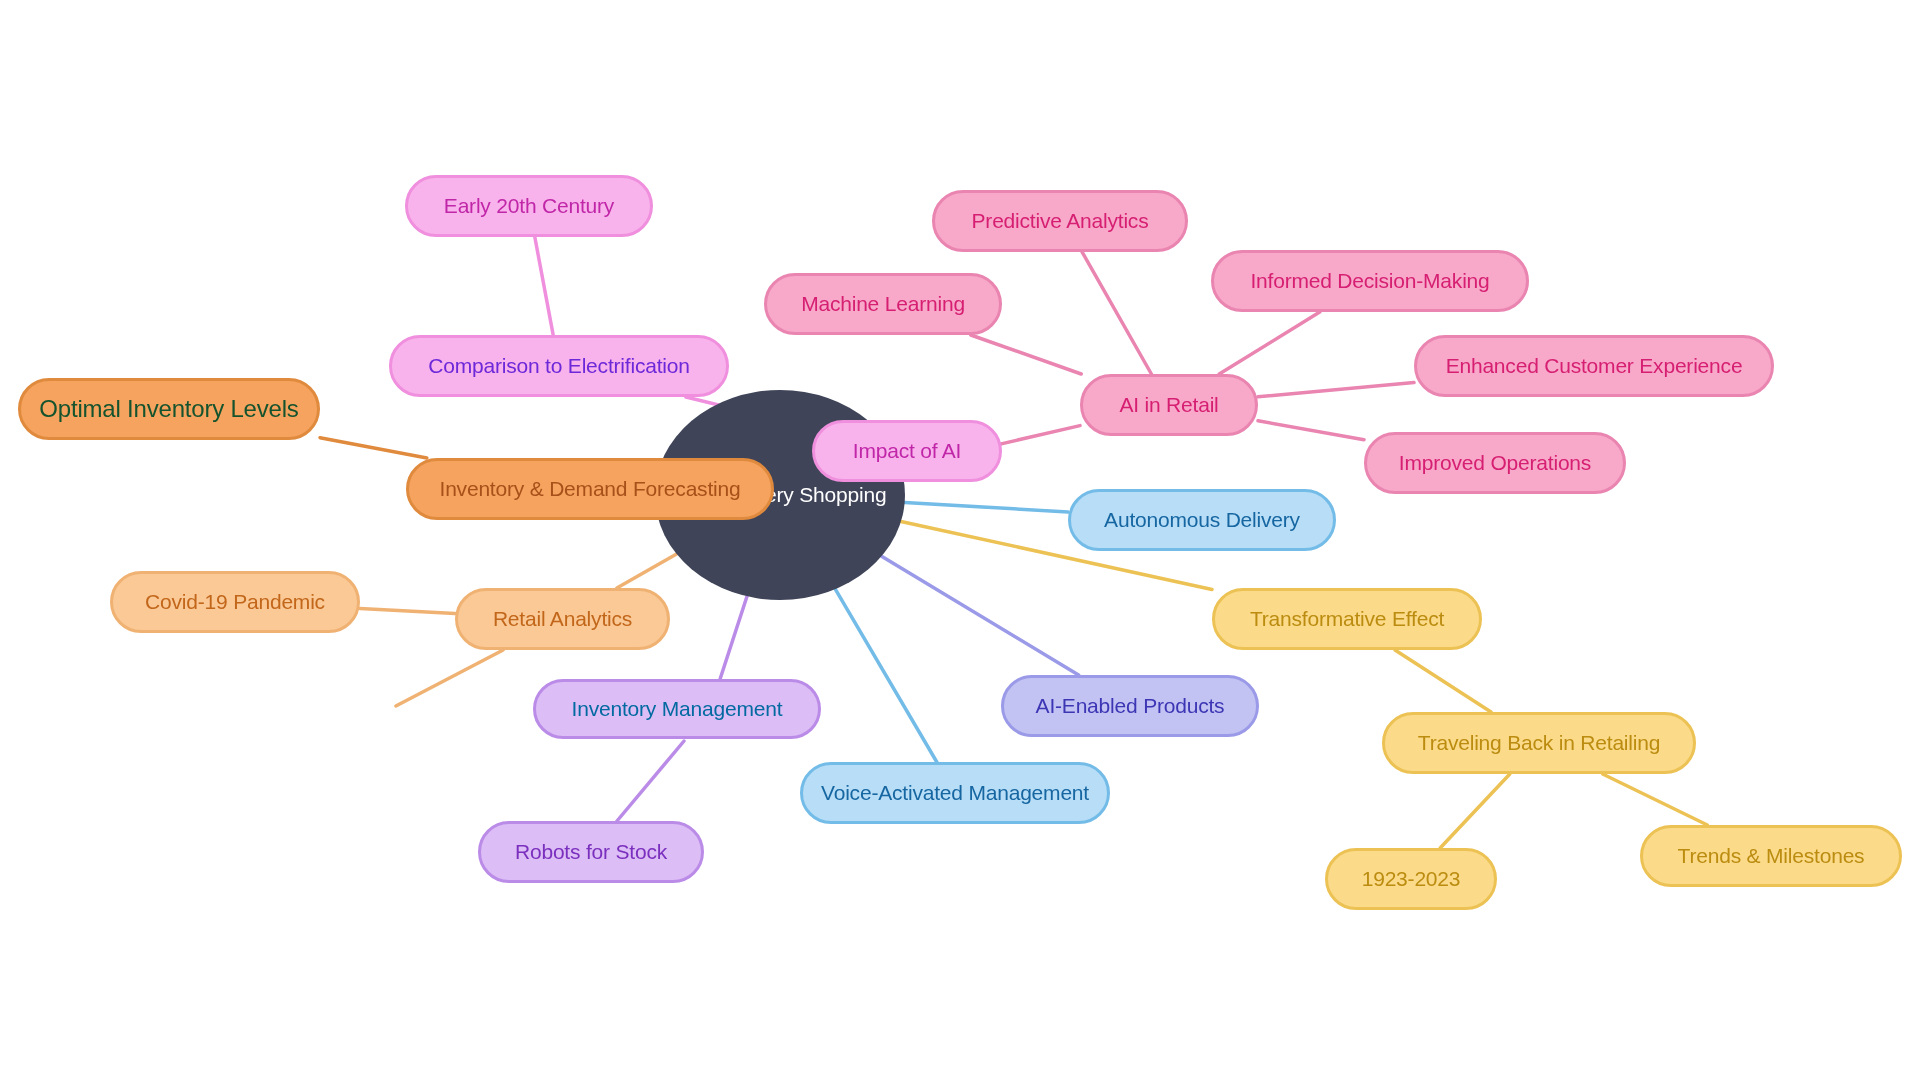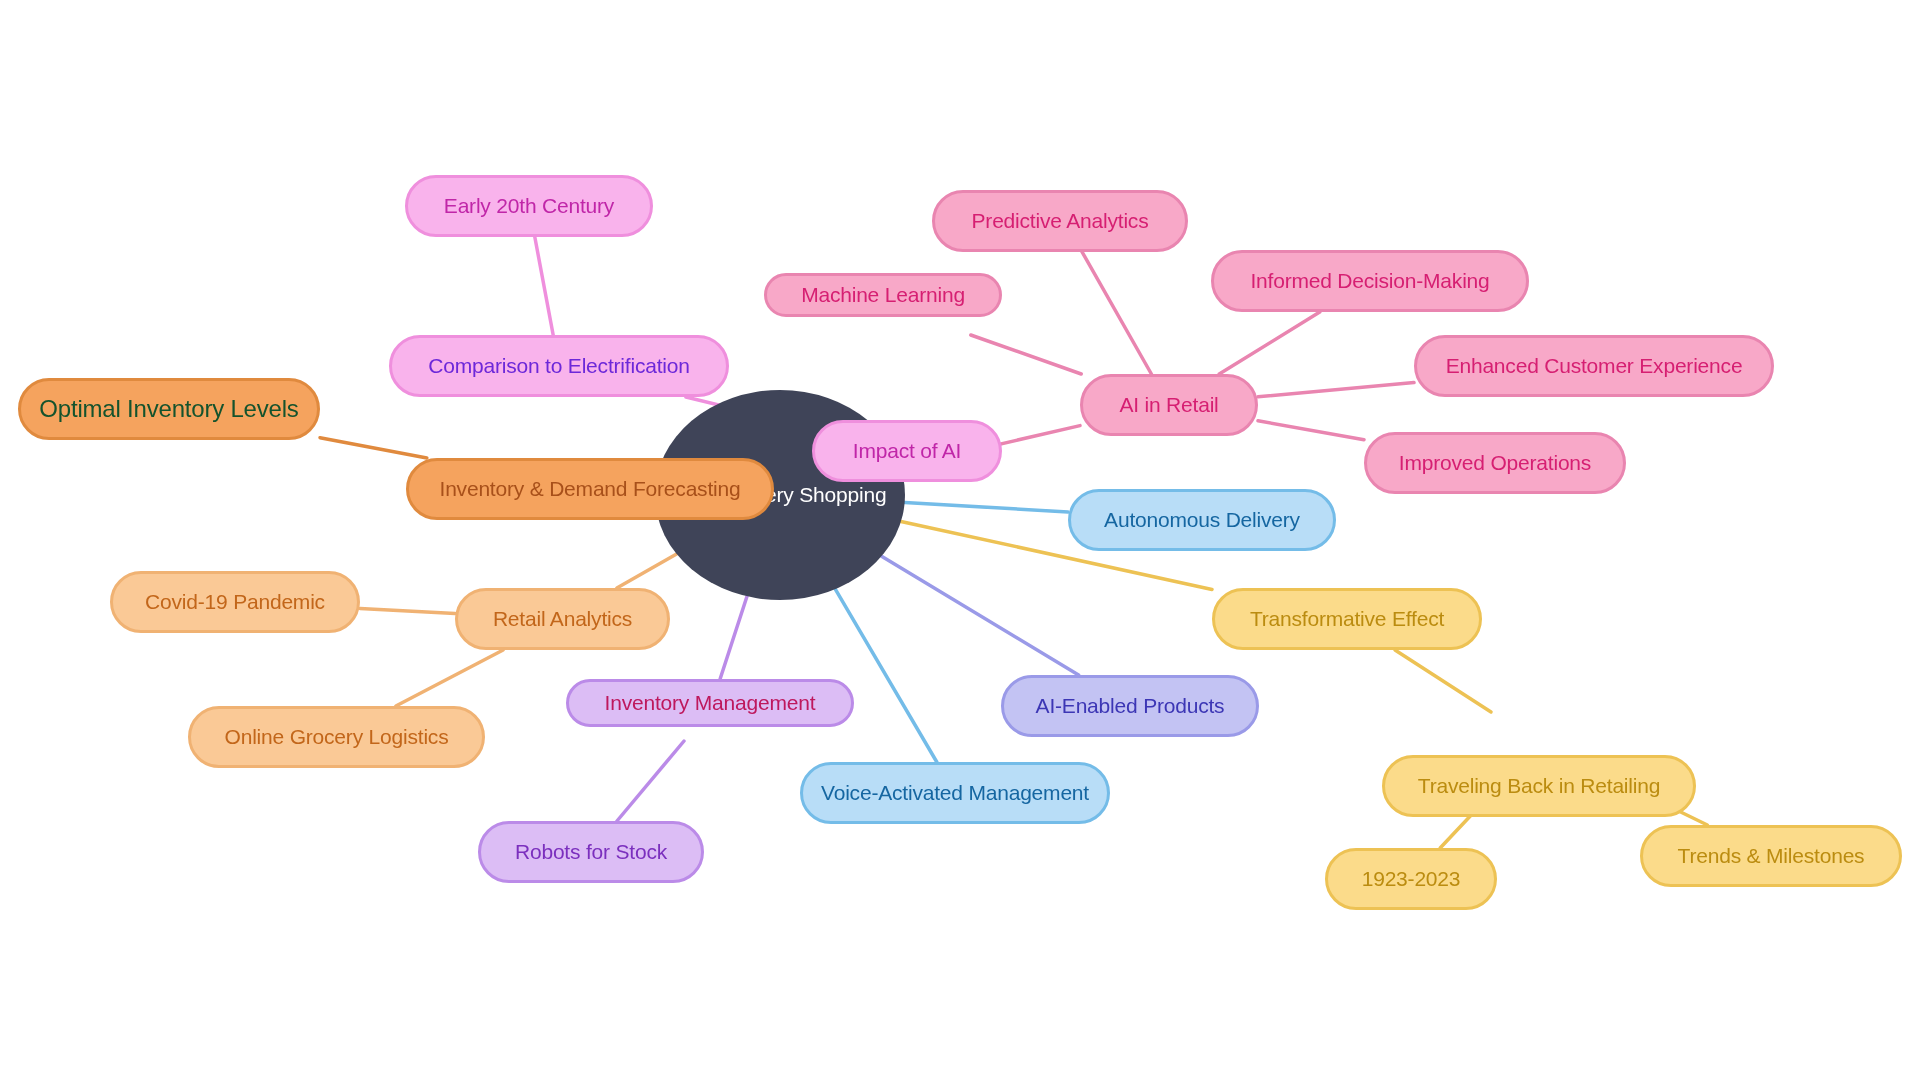--- a/index.html
+++ b/index.html
@@ -99,21 +99,21 @@
       </div>
       <div class="node" style="left: 389px; top: 335px; width: 340px; height: 62px; background: rgb(249, 179, 236); border-color: rgb(239, 143, 221); color: #6d28d9; font-size: 21px;">
         <span class="node-label">Comparison to Electrification</span>
       </div>
       <div class="node" style="left: 812px; top: 420px; width: 190px; height: 62px; background: rgb(249, 179, 236); border-color: rgb(239, 143, 221); color: rgb(192, 38, 168); font-size: 21px;">
         <span class="node-label">Impact of AI</span>
       </div>
       <div class="node" style="left: 932px; top: 190px; width: 256px; height: 62px; background: rgb(248, 168, 200); border-color: rgb(233, 133, 176); color: rgb(214, 31, 114); font-size: 21px;">
         <span class="node-label">Predictive Analytics</span>
       </div>
-      <div class="node" style="left: 764px; top: 273px; width: 238px; height: 44px; background: rgb(248, 168, 200); border-color: rgb(233, 133, 176); color: rgb(214, 31, 114); font-size: 21px;">
+      <div class="node" style="left: 764px; top: 273px; width: 238px; height: 62px; background: rgb(248, 168, 200); border-color: rgb(233, 133, 176); color: rgb(214, 31, 114); font-size: 21px;">
         <span class="node-label">Machine Learning</span>
       </div>
       <div class="node" style="left: 1080px; top: 374px; width: 178px; height: 62px; background: rgb(248, 168, 200); border-color: rgb(233, 133, 176); color: rgb(214, 31, 114); font-size: 21px;">
         <span class="node-label">AI in Retail</span>
       </div>
       <div class="node" style="left: 1211px; top: 250px; width: 318px; height: 62px; background: rgb(248, 168, 200); border-color: rgb(233, 133, 176); color: rgb(214, 31, 114); font-size: 21px;">
         <span class="node-label">Informed Decision-Making</span>
       </div>
       <div class="node" style="left: 1414px; top: 335px; width: 360px; height: 62px; background: rgb(248, 168, 200); border-color: rgb(233, 133, 176); color: rgb(214, 31, 114); font-size: 21px;">
         <span class="node-label">Enhanced Customer Experience</span>
@@ -126,42 +126,39 @@
       </div>
       <div class="node" style="left: 406px; top: 458px; width: 368px; height: 62px; background: rgb(245, 163, 94); border-color: rgb(224, 138, 62); color: rgb(168, 80, 26); font-size: 21px;">
         <span class="node-label">Inventory &amp; Demand Forecasting</span>
       </div>
       <div class="node" style="left: 110px; top: 571px; width: 250px; height: 62px; background: rgb(250, 201, 150); border-color: rgb(240, 178, 115); color: rgb(194, 102, 26); font-size: 21px;">
         <span class="node-label">Covid-19 Pandemic</span>
       </div>
       <div class="node" style="left: 455px; top: 588px; width: 215px; height: 62px; background: rgb(250, 201, 150); border-color: rgb(240, 178, 115); color: rgb(194, 102, 26); font-size: 21px;">
         <span class="node-label">Retail Analytics</span>
       </div>
-      <div class="node" style="left: 188px; top: 706px; width: 297px; height: 62px; background: rgb(250, 201, 150); border-color: rgb(240, 178, 115); color: rgb(194, 102, 26); font-size: 21px;">
-        <span class="node-label">Online Grocery Logistics</span>
-      </div>
-      <div class="node" style="left: 566px; top: 679px; width: 288px; height: 48px; background: rgb(220, 189, 245); border-color: rgb(187, 139, 232); color: #be185d; font-size: 21px;">
+      <div class="node" style="left: 533px; top: 679px; width: 288px; height: 60px; background: rgb(220, 189, 245); border-color: rgb(187, 139, 232); color: #0369a1; font-size: 21px;">
         <span class="node-label">Inventory Management</span>
       </div>
       <div class="node" style="left: 478px; top: 821px; width: 226px; height: 62px; background: rgb(220, 189, 245); border-color: rgb(187, 139, 232); color: rgb(123, 47, 190); font-size: 21px;">
         <span class="node-label">Robots for Stock</span>
       </div>
       <div class="node" style="left: 1001px; top: 675px; width: 258px; height: 62px; background: rgb(195, 195, 243); border-color: rgb(154, 154, 232); color: rgb(60, 54, 181); font-size: 21px;">
         <span class="node-label">AI-Enabled Products</span>
       </div>
       <div class="node" style="left: 1068px; top: 489px; width: 268px; height: 62px; background: rgb(184, 221, 247); border-color: rgb(116, 188, 232); color: rgb(21, 102, 161); font-size: 21px;">
         <span class="node-label">Autonomous Delivery</span>
       </div>
       <div class="node" style="left: 800px; top: 762px; width: 310px; height: 62px; background: rgb(184, 221, 247); border-color: rgb(116, 188, 232); color: rgb(21, 102, 161); font-size: 21px;">
         <span class="node-label">Voice-Activated Management</span>
       </div>
       <div class="node" style="left: 1212px; top: 588px; width: 270px; height: 62px; background: rgb(251, 219, 138); border-color: rgb(237, 194, 84); color: rgb(187, 140, 16); font-size: 21px;">
         <span class="node-label">Transformative Effect</span>
       </div>
-      <div class="node" style="left: 1382px; top: 712px; width: 314px; height: 62px; background: rgb(251, 219, 138); border-color: rgb(237, 194, 84); color: rgb(187, 140, 16); font-size: 21px; margin-top: 43px;">
+      <div class="node" style="left: 1382px; top: 712px; width: 314px; height: 62px; background: rgb(251, 219, 138); border-color: rgb(237, 194, 84); color: rgb(187, 140, 16); font-size: 21px;">
         <span class="node-label">Traveling Back in Retailing</span>
       </div>
       <div class="node" style="left: 1325px; top: 848px; width: 172px; height: 62px; background: rgb(251, 219, 138); border-color: rgb(237, 194, 84); color: rgb(187, 140, 16); font-size: 21px;">
         <span class="node-label">1923-2023</span>
       </div>
       <div class="node" style="left: 1640px; top: 825px; width: 262px; height: 62px; background: rgb(251, 219, 138); border-color: rgb(237, 194, 84); color: rgb(187, 140, 16); font-size: 21px; justify-content: center;">
         <span class="node-label">Trends &amp; Milestones</span>
       </div>
     </div>
 </div>

